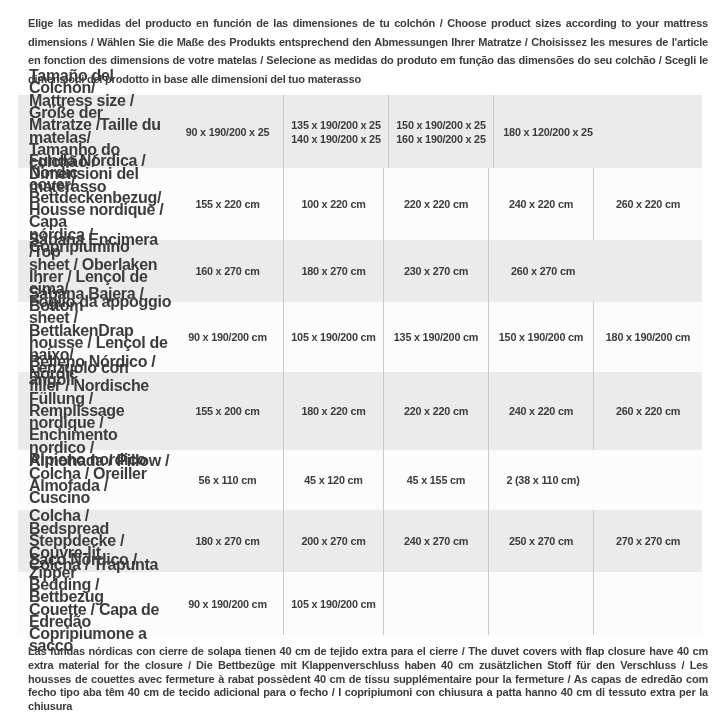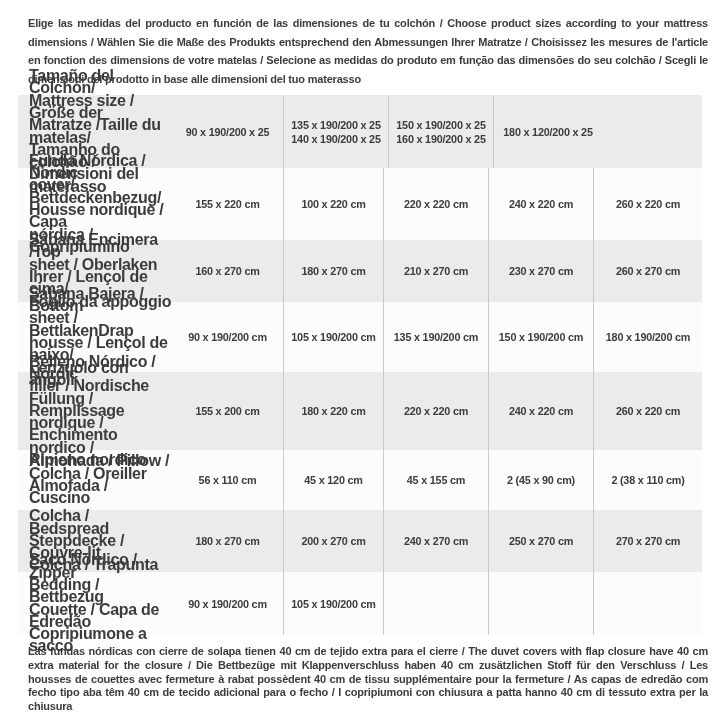--- a/index.html
+++ b/index.html
@@ -71,21 +71,20 @@
         <div class="tcell c3">240 x 220 cm</div>
         <div class="tcell c4">260 x 220 cm</div>
       </div>
       <div class="trow">
         <div class="tlabel">Sábana Encimera /Top
 sheet / Oberlaken
 Ihrer / Lençol de cima/
 Foglio da appoggio</div>
         <div class="tcell c0">160 x 270 cm</div>
         <div class="tcell c1">180 x 270 cm</div>
-        <div class="tcell c2">210 x 270 cm</div>
         <div class="tcell c3">230 x 270 cm</div>
         <div class="tcell c4">260 x 270 cm</div>
       </div>
       <div class="trow">
         <div class="tlabel">Sábana Bajera / Bottom
 sheet / BettlakenDrap
 housse / Lençol de baixo/
 Lenzuolo con angoli</div>
         <div class="tcell c0">90 x 190/200 cm</div>
         <div class="tcell c1">105 x 190/200 cm</div>
@@ -105,21 +104,20 @@
         <div class="tcell c3">240 x 220 cm</div>
         <div class="tcell c4">260 x 220 cm</div>
       </div>
       <div class="trow">
         <div class="tlabel">Almohada / Pillow /
 Colcha / Oreiller
 Almofada / Cuscino</div>
         <div class="tcell c0">56 x 110 cm</div>
         <div class="tcell c1">45 x 120 cm</div>
         <div class="tcell c2">45 x 155 cm</div>
-        <div class="tcell c3">2 (45 x 90 cm)</div>
         <div class="tcell c4">2 (38 x 110 cm)</div>
       </div>
       <div class="trow">
         <div class="tlabel">Colcha / Bedspread
 Steppdecke / Couvre-lit
 Colcha / Trapunta</div>
         <div class="tcell c0">180 x 270 cm</div>
         <div class="tcell c1">200 x 270 cm</div>
         <div class="tcell c2">240 x 270 cm</div>
         <div class="tcell c3">250 x 270 cm</div>

